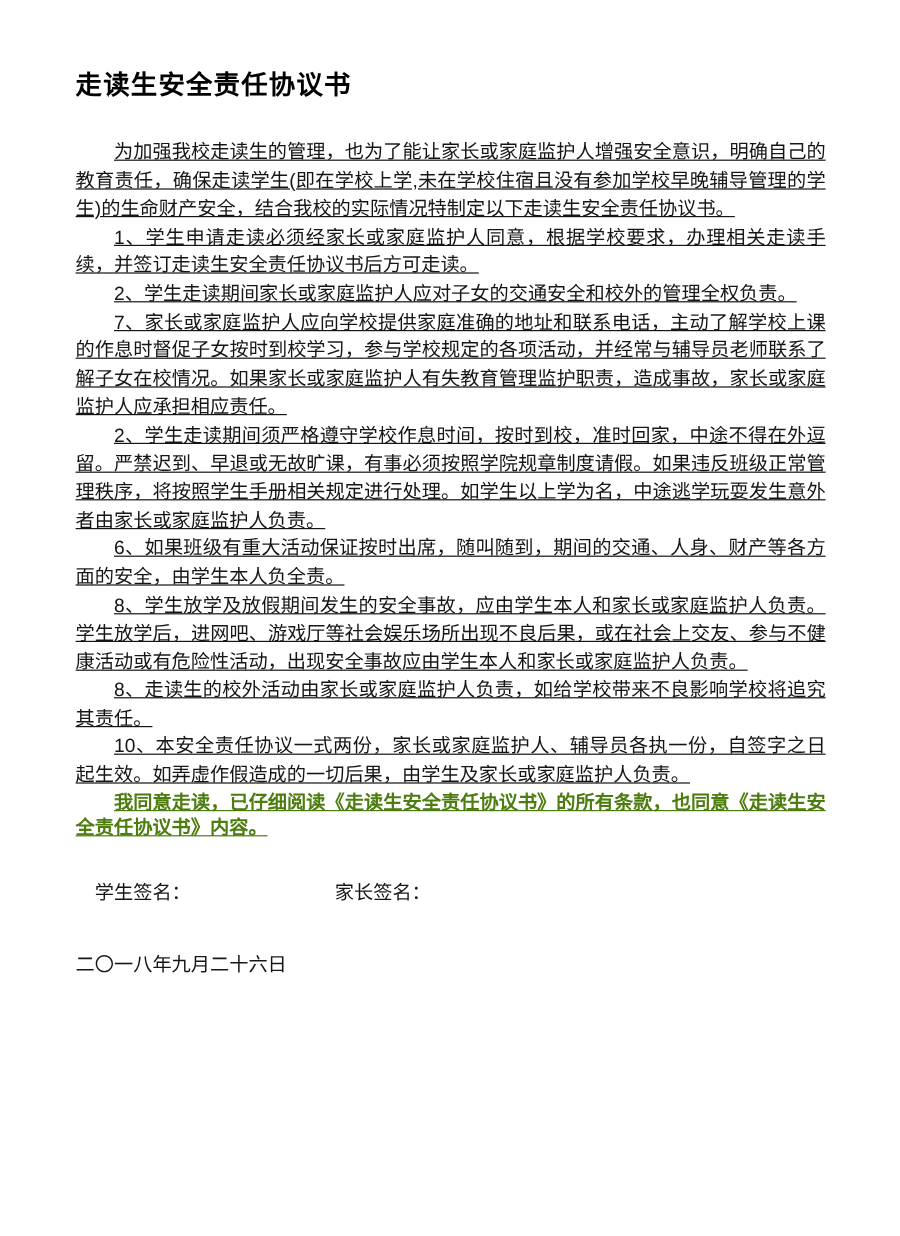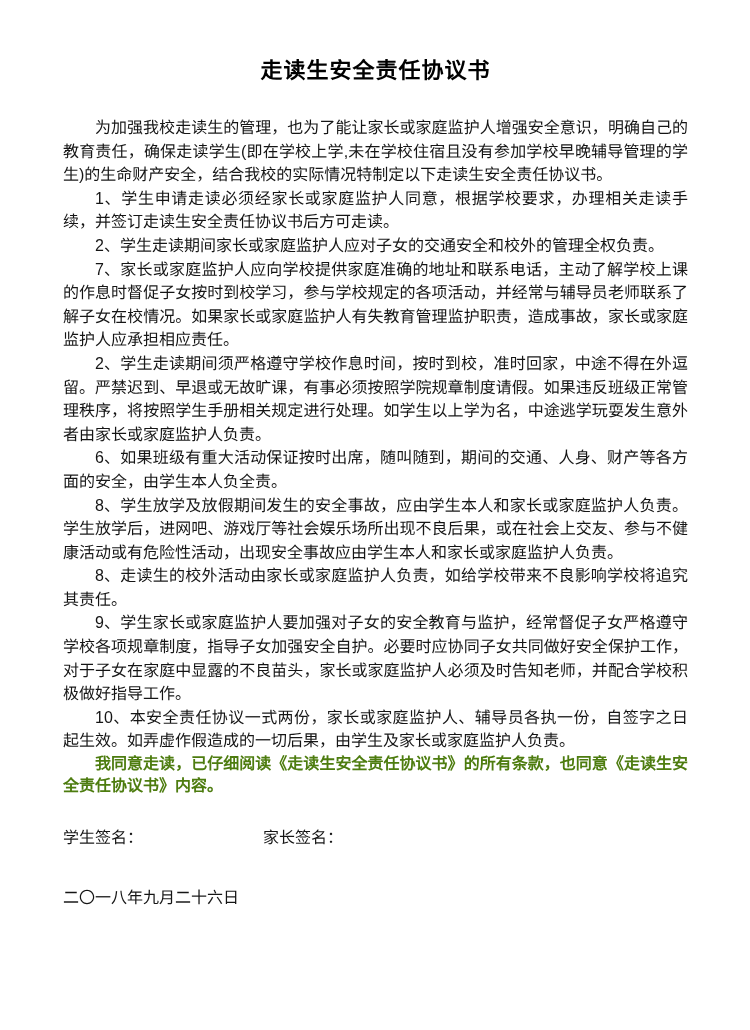--- a/index.html
+++ b/index.html
@@ -16,47 +16,48 @@
   }
   .page {
     box-sizing: border-box;
     width: 750px;
     height: 1030px;
     padding: 52px 62px 0 63px;
     background: #ffffff;
   }
   .doc-title {
     margin: 0 0 32px 0;
-    text-align: center;
+    text-align: left;
     font-size: 22px;
     font-weight: bold;
     letter-spacing: 1px;
     color: #000000;
   }
   .para {
     margin: 0;
     font-size: 16px;
     line-height: 23.6px;
     text-align: justify;
     text-justify: inter-ideograph;
     text-indent: 2em;
     word-break: break-all;
+    text-decoration: underline;
   }
   .agreement {
     font-weight: bold;
     line-height: 21.5px;
     color: #4d7c0f;
   }
   .sign-row {
     margin-top: 28px;
     display: flex;
     align-items: baseline;
     font-size: 16px;
   }
-  .sign-label-student { margin-left: 0; text-align: right; }
+  .sign-label-student { margin-left: 16px; text-align: right; }
   .sign-label-parent  { margin-left: 120px; }
   .doc-date {
     margin-top: 36px;
     font-size: 16px;
   }
 </style>
 </head>
 <body>
 
 <div class="page">
@@ -66,21 +67,20 @@
   <p class="para">为加强我校走读生的管理，也为了能让家长或家庭监护人增强安全意识，明确自己的教育责任，确保走读学生(即在学校上学,未在学校住宿且没有参加学校早晚辅导管理的学生)的生命财产安全，结合我校的实际情况特制定以下走读生安全责任协议书。</p>
 
   <div id="clauses-container">
       <p class="para">1、学生申请走读必须经家长或家庭监护人同意，根据学校要求，办理相关走读手续，并签订走读生安全责任协议书后方可走读。</p>
       <p class="para">2、学生走读期间家长或家庭监护人应对子女的交通安全和校外的管理全权负责。</p>
       <p class="para">7、家长或家庭监护人应向学校提供家庭准确的地址和联系电话，主动了解学校上课的作息时督促子女按时到校学习，参与学校规定的各项活动，并经常与辅导员老师联系了解子女在校情况。如果家长或家庭监护人有失教育管理监护职责，造成事故，家长或家庭监护人应承担相应责任。</p>
       <p class="para">2、学生走读期间须严格遵守学校作息时间，按时到校，准时回家，中途不得在外逗留。严禁迟到、早退或无故旷课，有事必须按照学院规章制度请假。如果违反班级正常管理秩序，将按照学生手册相关规定进行处理。如学生以上学为名，中途逃学玩耍发生意外者由家长或家庭监护人负责。</p>
       <p class="para">6、如果班级有重大活动保证按时出席，随叫随到，期间的交通、人身、财产等各方面的安全，由学生本人负全责。</p>
       <p class="para">8、学生放学及放假期间发生的安全事故，应由学生本人和家长或家庭监护人负责。学生放学后，进网吧、游戏厅等社会娱乐场所出现不良后果，或在社会上交友、参与不健康活动或有危险性活动，出现安全事故应由学生本人和家长或家庭监护人负责。</p>
       <p class="para">8、走读生的校外活动由家长或家庭监护人负责，如给学校带来不良影响学校将追究其责任。</p>
-      <p class="para">9、学生家长或家庭监护人要加强对子女的安全教育与监护，经常督促子女严格遵守学校各项规章制度，指导子女加强安全自护。必要时应协同子女共同做好安全保护工作，对于子女在家庭中显露的不良苗头，家长或家庭监护人必须及时告知老师，并配合学校积极做好指导工作。</p>
       <p class="para">10、本安全责任协议一式两份，家长或家庭监护人、辅导员各执一份，自签字之日起生效。如弄虚作假造成的一切后果，由学生及家长或家庭监护人负责。</p>
     </div>
 
   <p class="para agreement">我同意走读，已仔细阅读《走读生安全责任协议书》的所有条款，也同意《走读生安全责任协议书》内容。</p>
 
   <div class="sign-row">
     <span class="sign-label-student">学生签名：</span>
     <span class="sign-label-parent">家长签名：</span>
   </div>
 

